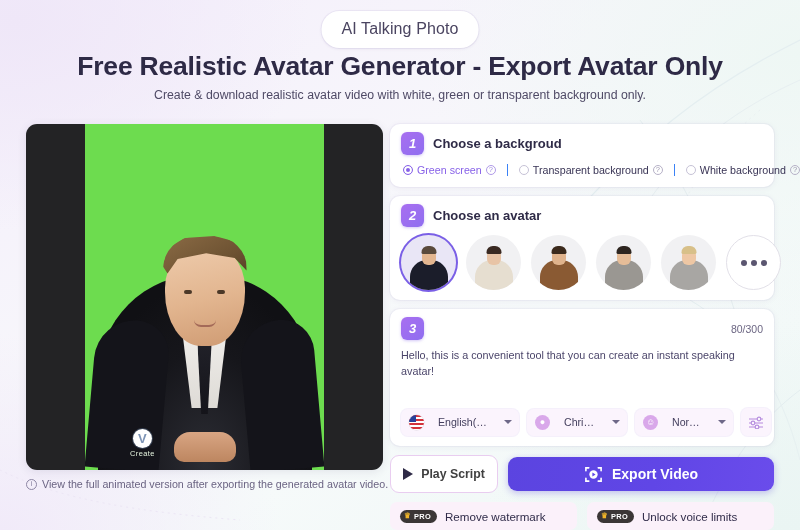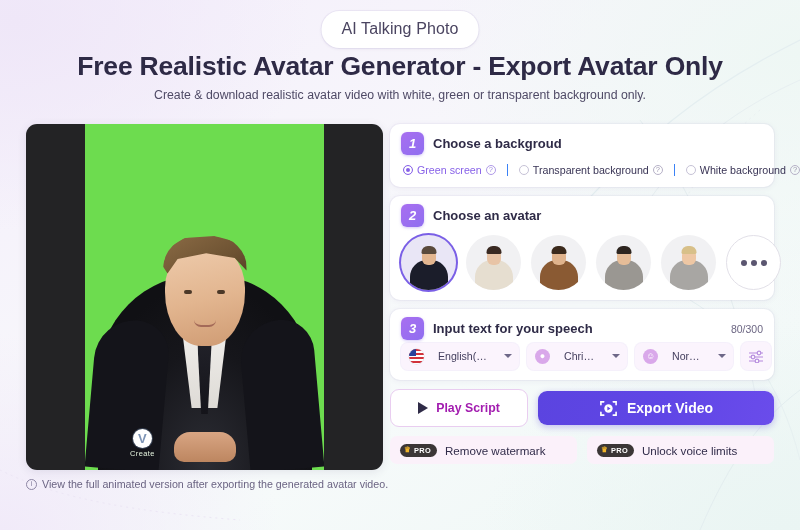--- a/index.html
+++ b/index.html
@@ -317,25 +317,25 @@
     cursor: pointer; flex: 0 0 auto;
     box-shadow: 0 0 0 1px rgba(190,160,230,.16);
   }
 
   
   .action-row {
     display: flex; align-items: center; gap: 10px;
     margin-top: 9px;
   }
   .btn-play {
-    width: 138px; height: 38px; border-radius: 9px;
+    width: 108px; height: 38px; border-radius: 9px;
     background: #ffffff;
     border: 1px solid #e9cdf0;
     display: flex; align-items: center; justify-content: center; gap: 8px;
-    font-size: 12.3px; color: #a21caf; font-weight: bold;
+    font-size: 12.3px; color: #404040; font-weight: bold;
     cursor: pointer;
   }
   .play-tri {
     width: 0; height: 0;
     border-top: 6px solid transparent; border-bottom: 6px solid transparent;
     border-left: 10px solid #2f2b47;
   }
   .btn-export {
     flex: 1 1 auto; height: 34px; border-radius: 9px;
     background: linear-gradient(100deg, #5b44e0 0%, #6046e6 55%, #6a4ceb 100%);
@@ -473,24 +473,24 @@
           <i></i>
           <i></i>
       </div>
     </div>
   </div>
 
   <div class="card card3">
     <div class="card3-head">
       <div class="step-head">
         <div class="step-badge">3</div>
-        <div class="step-title">Input text for your speech</div>
       </div>
       <div class="char-count">80/300</div>
     </div>
+    <div class="speech-text" placeholder="Input text for your speech">Hello, this is a convenient tool that you can create an instant speaking avatar!</div>
     <div class="opt-row">
       <div class="pill pill-lang">
         <span class="flag"></span>
         <span class="lbl">English(US)</span>
         <span class="chev"></span>
       </div>
       <div class="pill pill-voice">
         <span class="circ-icon">●</span>
         <span class="lbl">Christoph...</span>
         <span class="chev"></span>

